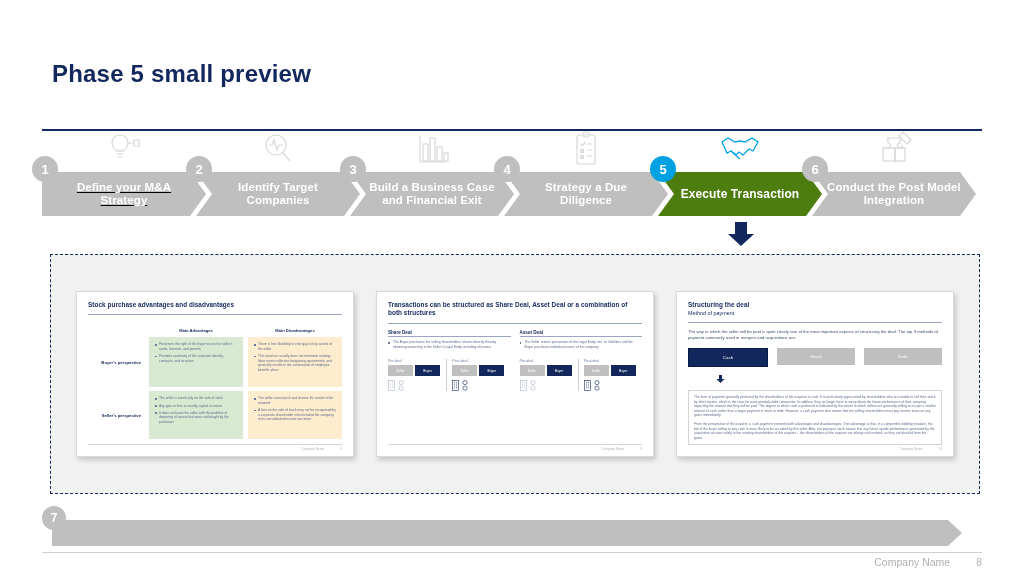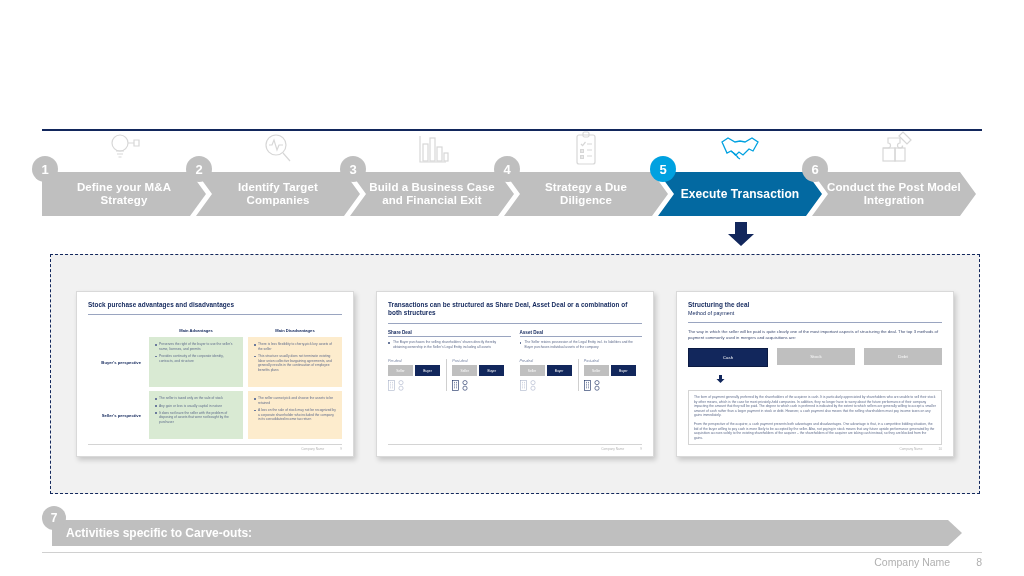--- a/index.html
+++ b/index.html
@@ -44,22 +44,23 @@
     position: absolute;
     inset: 0;
     background: #bfbfbf;
     clip-path: polygon(0 0, calc(100% - 16px) 0, 100% 50%, calc(100% - 16px) 100%, 0 100%, 16px 50%);
     display: flex;
     align-items: center;
     justify-content: center;
   }
   .step.first .chev {
     clip-path: polygon(0 0, calc(100% - 16px) 0, 100% 50%, calc(100% - 16px) 100%, 0 100%);
-  }
-  .step.active .chev { background: #0369a1; }
+    text-decoration: underline;
+  }
+  .step.active .chev { background: #4d7c0f; }
   .chev-label {
     color: #ffffff;
     font-size: 11.5px;
     font-weight: bold;
     line-height: 13px;
     text-align: center;
     padding: 0 14px;
     letter-spacing: 0.1px;
   }
   .step.active .chev-label { font-size: 12px; }
@@ -265,20 +266,21 @@
     position: absolute; right: 42px; top: 556px;
     display: flex; gap: 26px;
     color: #b0b0b0; font-size: 10.5px;
   }
 </style>
 </head>
 <body>
 
 <div class="slide">
 
+  <div class="page-title">Phase 5 small preview</div>
   <div class="title-rule"></div>
 
   <div class="process" id="process">
       <div class="step first" style="left: 0px; width: 164px;">
         <div class="step-icon">
           <svg viewBox="0 0 44 38" fill="none" stroke="#d7d7d7" stroke-width="1.2">
         <circle cx="18" cy="13" r="8"></circle>
             <path d="M14 21h8M15 24h6M16.5 27h3"></path>
         <path d="M26 13h6M32 10h5v6h-5z"></path>
           </svg>
@@ -526,21 +528,20 @@
           <span>10</span>
         </div>
       </div>
 
     </div>
   </div>
 
   <div class="carve">
     <div class="carve-badge">7</div>
     <div class="carve-chev">
-      <span class="carve-title">Activities specific to Carve-outs:</span>
     </div>
   </div>
 
   <div class="footer-rule"></div>
   <div class="footer">
     <span>Company Name</span>
     <span>8</span>
   </div>
 
 </div>

